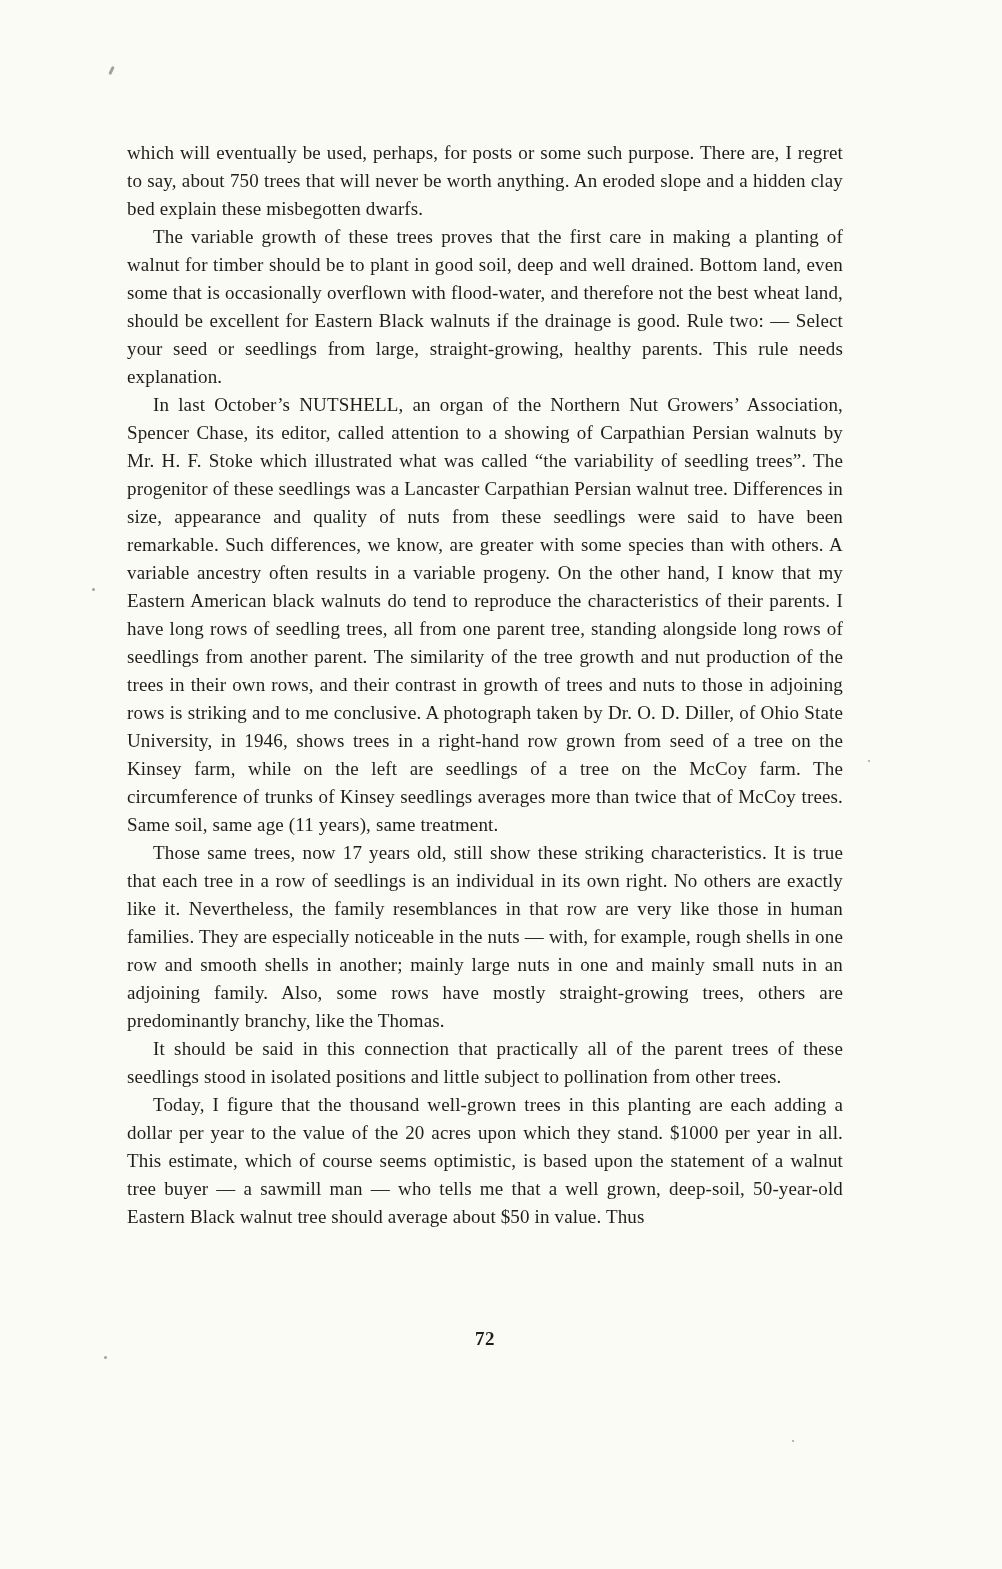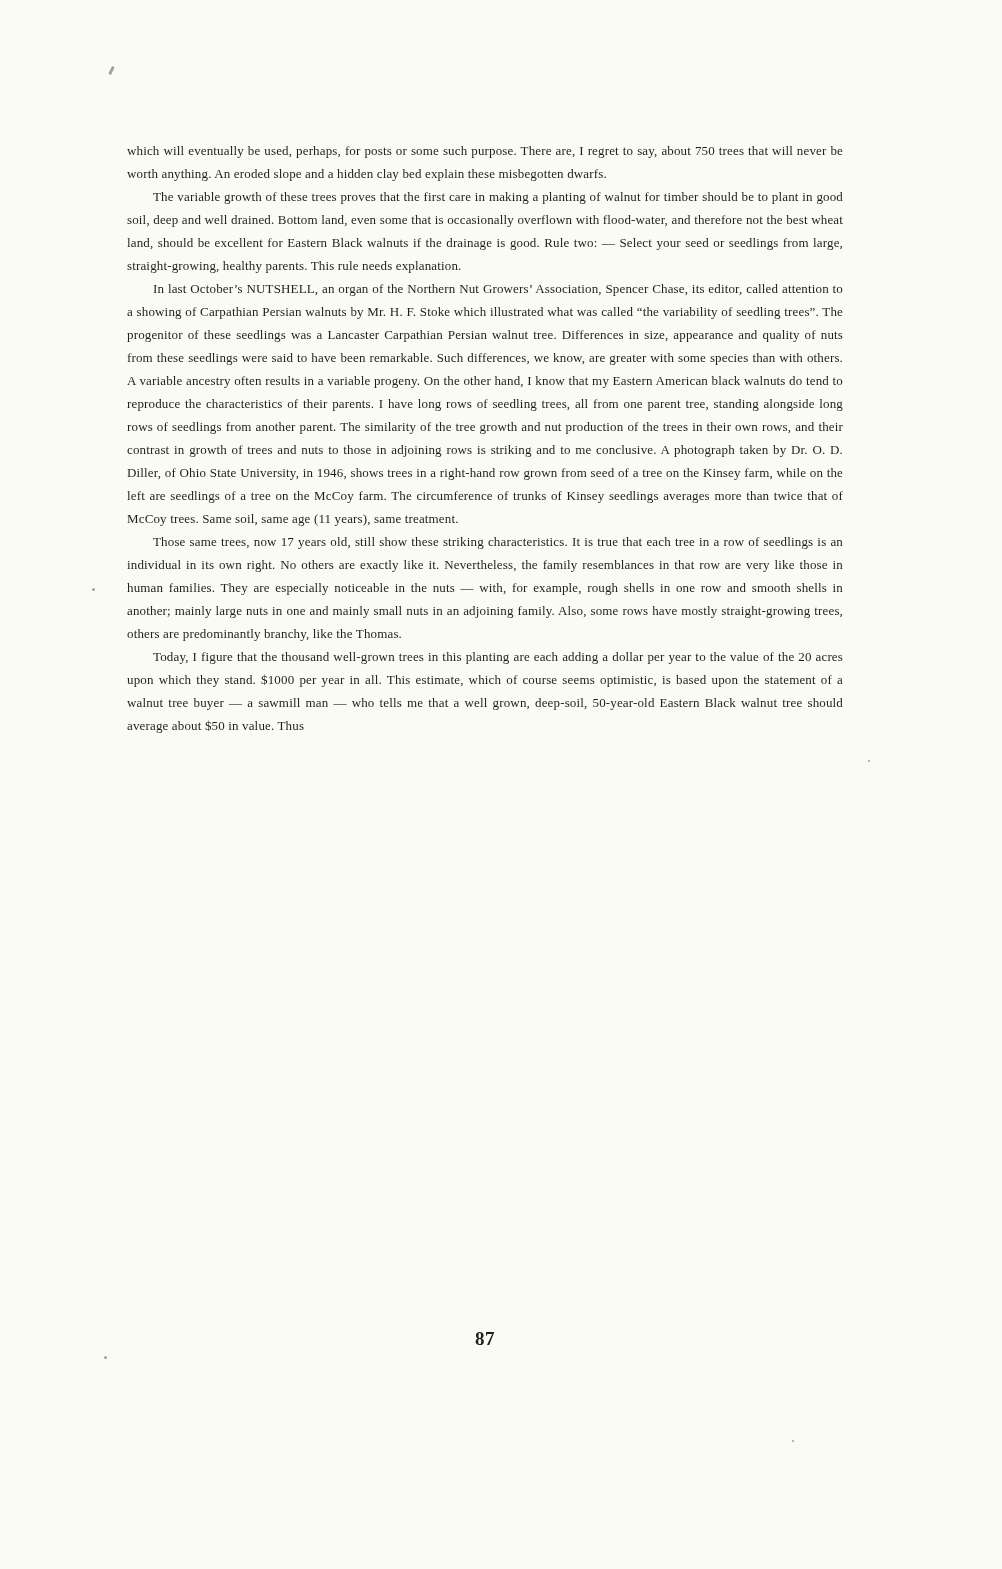--- a/index.html
+++ b/index.html
@@ -20,22 +20,22 @@
   .text-block {
     position: absolute;
     left: 127px;
     top: 139px;
     width: 716px;
   }
   .text-block p {
     margin: 0;
     padding: 0;
     text-align: justify;
-    font-size: 13px;
-    line-height: 23px;
+    font-size: 19px;
+    line-height: 28px;
     text-indent: 26px;
     letter-spacing: 0.15px;
   }
   .text-block p.no-indent {
     text-indent: 0;
   }
   .page-number {
     position: absolute;
     left: 127px;
     top: 1328px;
@@ -60,24 +60,25 @@
 </head>
 <body>
 
 <div class="page">
 
   <div class="text-block">
     <p class="no-indent">which will eventually be used, perhaps, for posts or some such purpose. There are, I regret to say, about 750 trees that will never be worth anything. An eroded slope and a hidden clay bed explain these misbegotten dwarfs.</p>
     <p>The variable growth of these trees proves that the first care in making a planting of walnut for timber should be to plant in good soil, deep and well drained. Bottom land, even some that is occasionally overflown with flood-water, and therefore not the best wheat land, should be excellent for Eastern Black walnuts if the drainage is good. Rule two: — Select your seed or seedlings from large, straight-growing, healthy parents. This rule needs explanation.</p>
     <p>In last October’s NUTSHELL, an organ of the Northern Nut Growers’ Association, Spencer Chase, its editor, called attention to a showing of Carpathian Persian walnuts by Mr. H. F. Stoke which illustrated what was called “the variability of seedling trees”. The progenitor of these seedlings was a Lancaster Carpathian Persian walnut tree. Differences in size, appearance and quality of nuts from these seedlings were said to have been remarkable. Such differences, we know, are greater with some species than with others. A variable ancestry often results in a variable progeny. On the other hand, I know that my Eastern American black walnuts do tend to reproduce the characteristics of their parents. I have long rows of seedling trees, all from one parent tree, standing alongside long rows of seedlings from another parent. The similarity of the tree growth and nut production of the trees in their own rows, and their contrast in growth of trees and nuts to those in adjoining rows is striking and to me conclusive. A photograph taken by Dr. O. D. Diller, of Ohio State University, in 1946, shows trees in a right-hand row grown from seed of a tree on the Kinsey farm, while on the left are seedlings of a tree on the McCoy farm. The circumference of trunks of Kinsey seedlings averages more than twice that of McCoy trees. Same soil, same age (11 years), same treatment.</p>
     <p>Those same trees, now 17 years old, still show these striking characteristics. It is true that each tree in a row of seedlings is an individual in its own right. No others are exactly like it. Nevertheless, the family resemblances in that row are very like those in human families. They are especially noticeable in the nuts — with, for example, rough shells in one row and smooth shells in another; mainly large nuts in one and mainly small nuts in an adjoining family. Also, some rows have mostly straight-growing trees, others are predominantly branchy, like the Thomas.</p>
+    <p>It should be said in this connection that practically all of the parent trees of these seedlings stood in isolated positions and little subject to pollination from other trees.</p>
     <p>Today, I figure that the thousand well-grown trees in this planting are each adding a dollar per year to the value of the 20 acres upon which they stand. $1000 per year in all. This estimate, which of course seems optimistic, is based upon the statement of a walnut tree buyer — a sawmill man — who tells me that a well grown, deep-soil, 50-year-old Eastern Black walnut tree should average about $50 in value. Thus</p>
   </div>
 
-  <div class="page-number">87</div>
+  <div class="page-number">72</div>
 
   <div class="speck tick" style="left:110px; top:66px; width:3px; height:9px;"></div>
   <div class="speck" style="left:92px; top:588px; width:3px; height:3px;"></div>
   <div class="speck" style="left:868px; top:760px; width:2px; height:2px;"></div>
   <div class="speck" style="left:104px; top:1356px; width:3px; height:3px;"></div>
   <div class="speck" style="left:792px; top:1440px; width:2px; height:2px;"></div>
 
 </div>
 
 </body></html>

